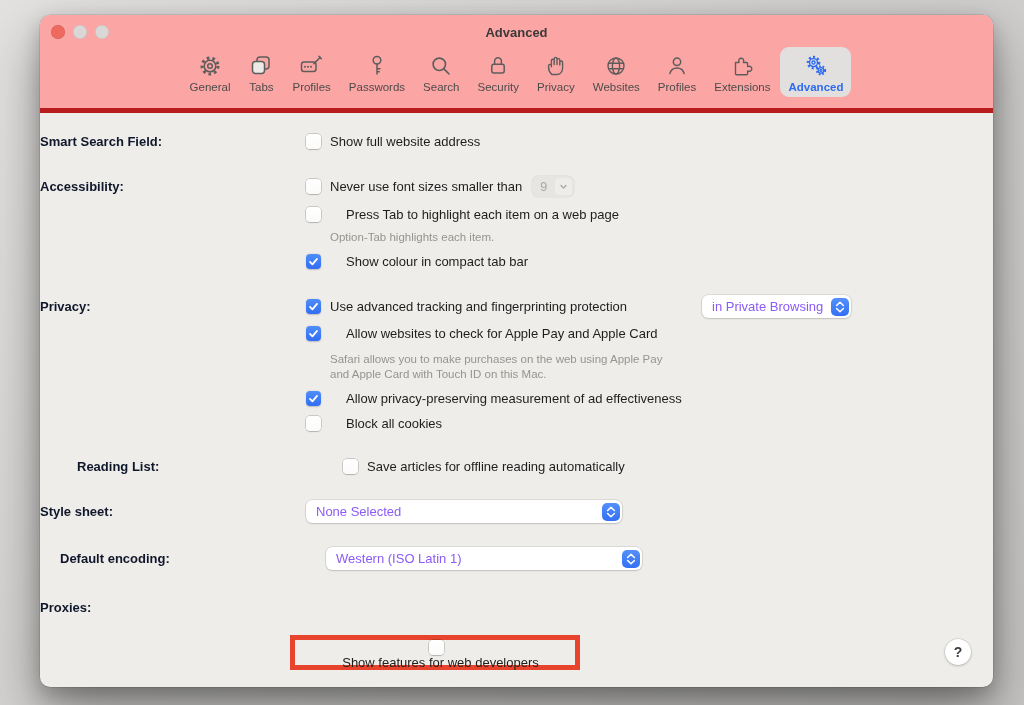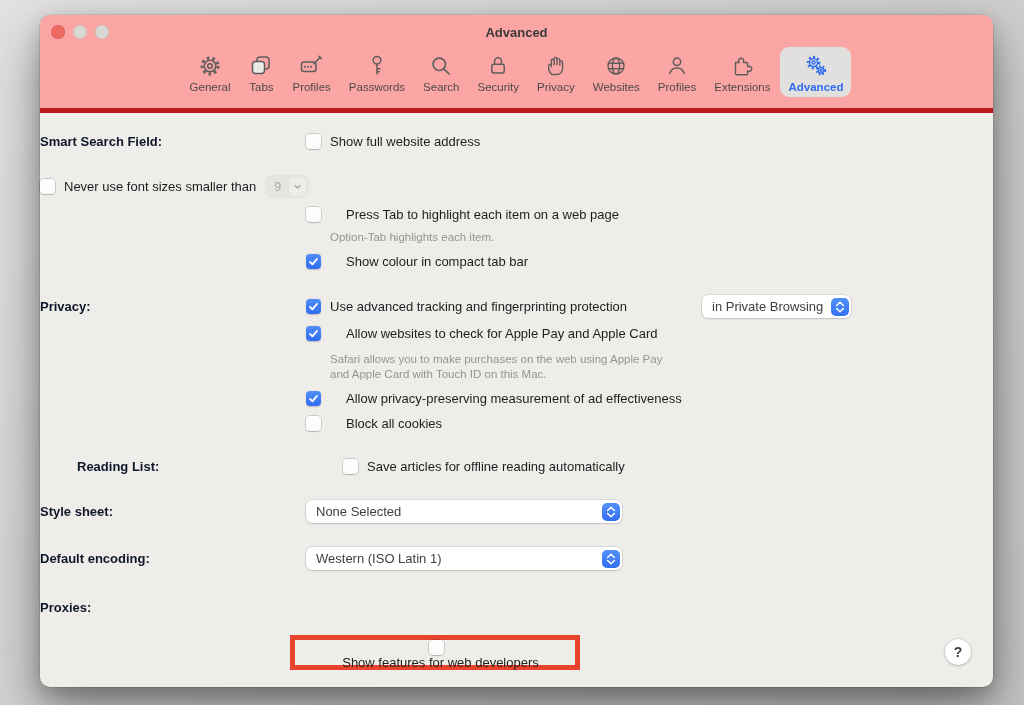--- a/index.html
+++ b/index.html
@@ -53,21 +53,21 @@
   }
   .cb.checked{
     background:linear-gradient(#4f8df9,#316ef2);
     box-shadow:0 .5px 1.5px rgba(0,0,0,.2);
   }
   .caption{position:absolute;left:290px;font-size:11.5px;color:#96948f;line-height:15px;white-space:nowrap;}
   .popup{
     height:23px;background:#fff;border-radius:6px;box-sizing:border-box;
     box-shadow:0 0 0 .5px rgba(0,0,0,.16),0 1px 2px rgba(0,0,0,.12);
     display:flex;align-items:center;position:relative;padding:0 28px 0 10px;
-    font-size:13px;color:#404040;
+    font-size:13px;color:#8b5cf6;
   }
   .popup .caps{
     position:absolute;right:2.5px;top:2.5px;width:18px;height:18px;border-radius:5px;
     background:linear-gradient(#549
 0fa,#3470f3);background:linear-gradient(#5490fa,#3470f3);
     display:flex;align-items:center;justify-content:center;
   }
   .popup.wide{width:316px;}
   .minipopup{
     height:21px;width:42px;margin-left:10px;border-radius:6px;background:#e7e5e2;
@@ -231,20 +231,21 @@
 
   <div class="content">
 
     <div class="row" style="top:24px;">
       <span class="rlabel">Smart Search Field:</span>
       <span class="cb"></span>
       <span>Show full website address</span>
     </div>
 
     <div class="row" style="top:69px;">
+      <span class="rlabel">Accessibility:</span>
       <span class="cb"></span>
       <span>Never use font sizes smaller than</span>
       <span class="minipopup">
         <span class="mval">9</span>
         <span class="mcap">
           <svg width="9" height="9" viewBox="0 0 9 9" fill="none" stroke="#aaa8a4" stroke-width="1.4" stroke-linecap="round" stroke-linejoin="round">
               <path d="M2 3.4 L4.5 5.9 L7 3.4"></path>
             </svg>
         </span>
       </span>
@@ -323,21 +324,21 @@
       <span class="popup wide">
         <span>None Selected</span>
         <span class="caps">
           <svg width="12" height="12" viewBox="0 0 12 12" fill="none" stroke="#fff" stroke-width="1.5" stroke-linecap="round" stroke-linejoin="round">
               <path d="M2.6 4.5 L6 1.3 L9.4 4.5 M2.6 7.5 L6 10.7 L9.4 7.5"></path>
             </svg>
         </span>
       </span>
     </div>
 
-    <div class="row" style="top:438px;height:23px;">
+    <div class="row" style="top:438px;height:23px;margin-left:20px;">
       <span class="rlabel">Default encoding:</span>
       <span class="popup wide">
         <span>Western (ISO Latin 1)</span>
         <span class="caps">
           <svg width="12" height="12" viewBox="0 0 12 12" fill="none" stroke="#fff" stroke-width="1.5" stroke-linecap="round" stroke-linejoin="round">
               <path d="M2.6 4.5 L6 1.3 L9.4 4.5 M2.6 7.5 L6 10.7 L9.4 7.5"></path>
             </svg>
         </span>
       </span>
     </div>

